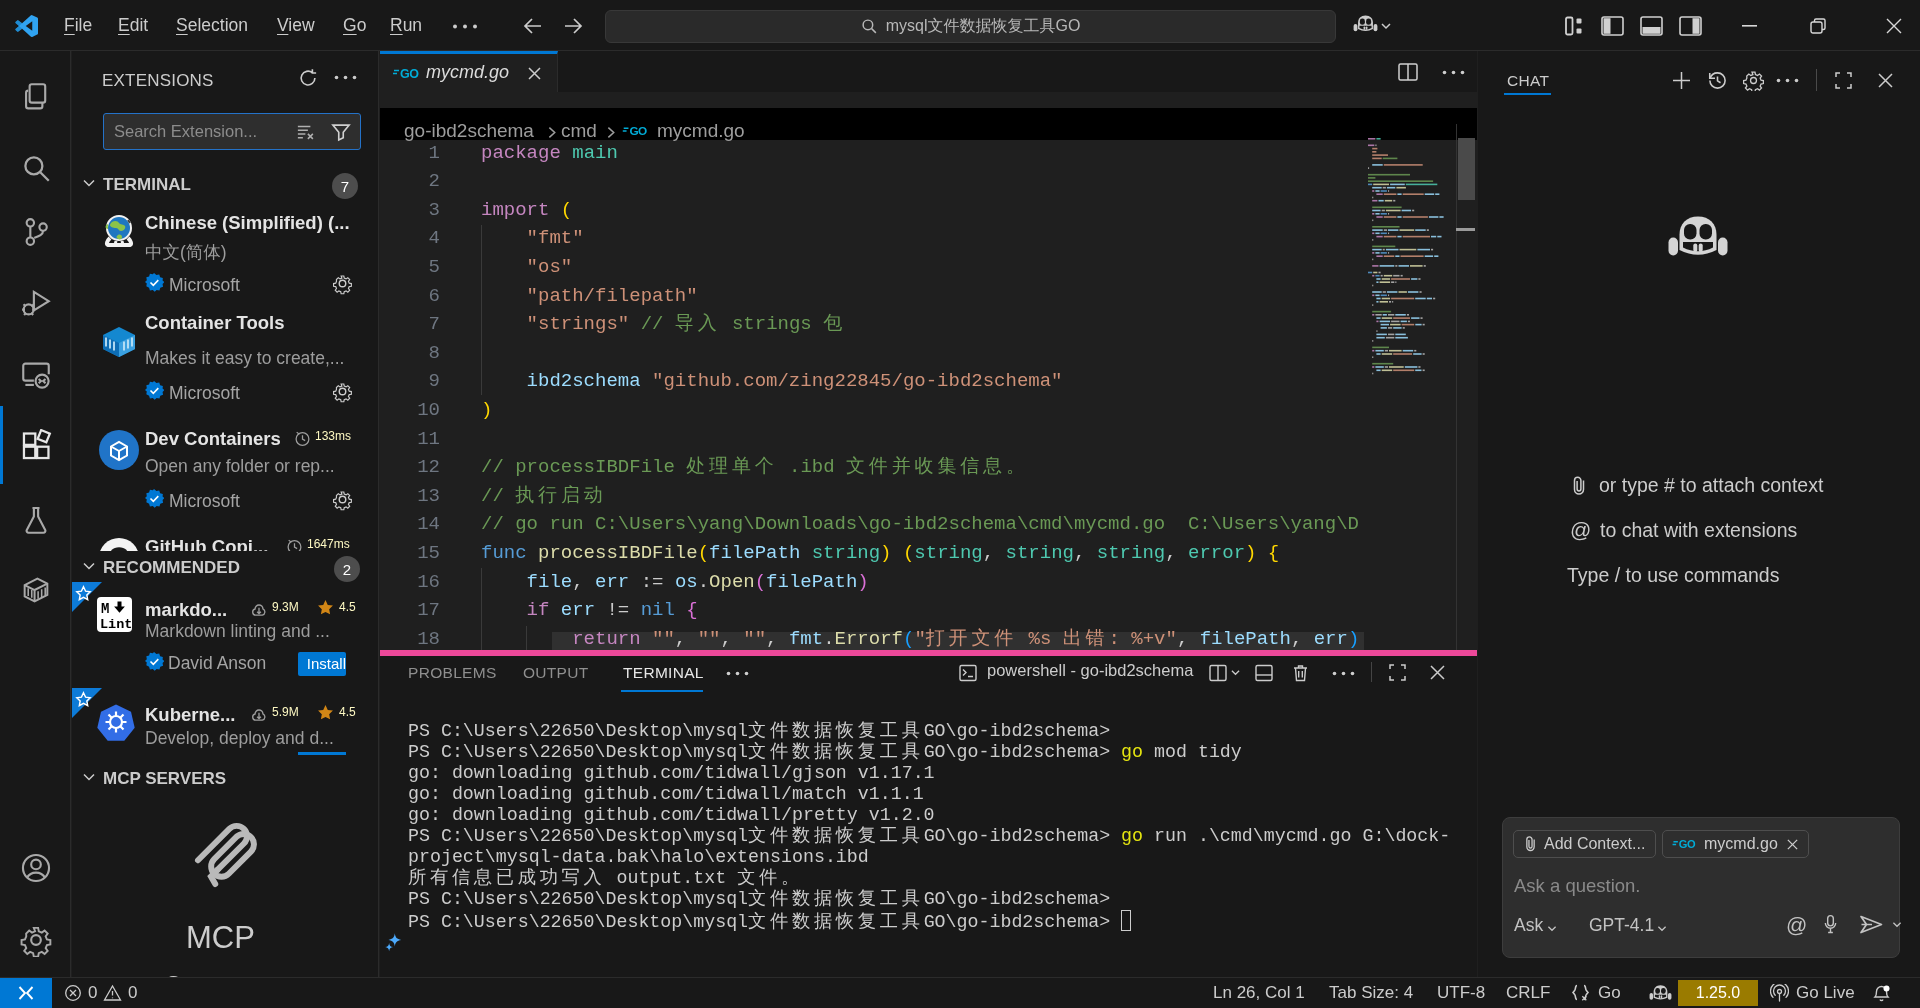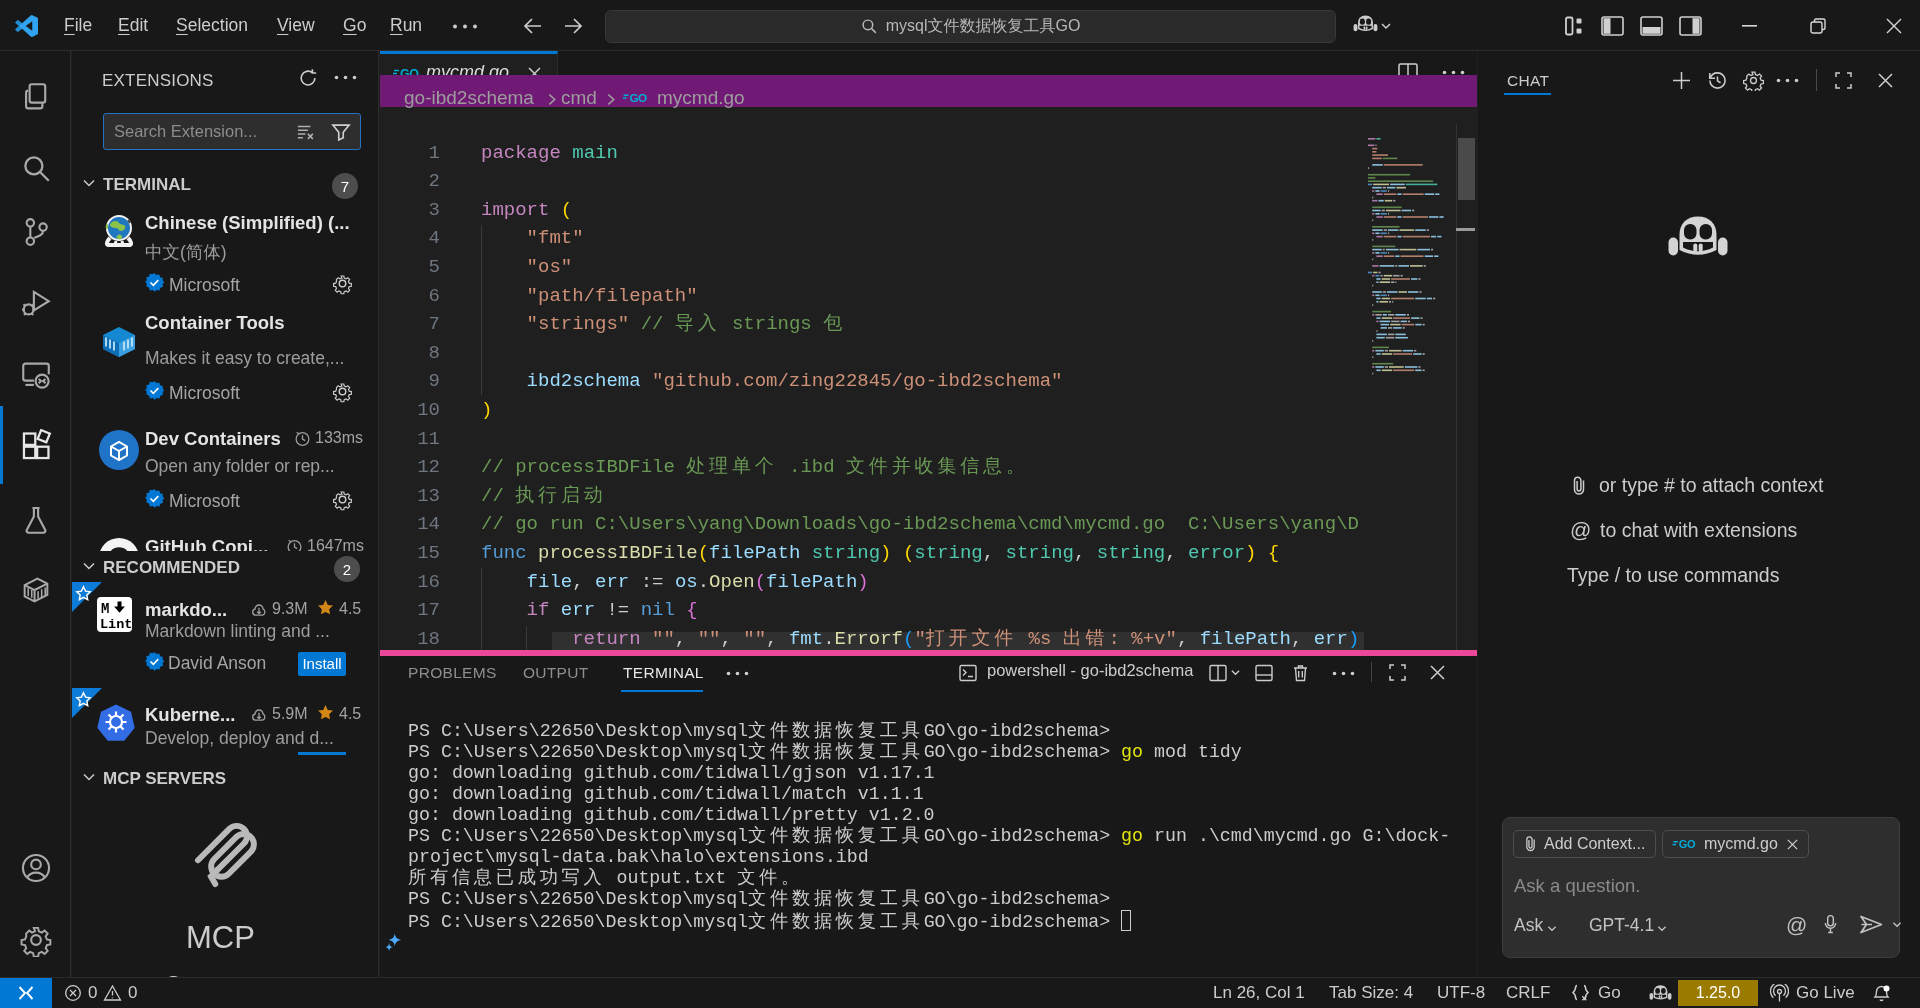--- a/index.html
+++ b/index.html
@@ -19,27 +19,27 @@
   .abicon { position:absolute; left:19px; width:34px; height:34px; color:#a9a9a9; }
   
   #sidebar { left:72px; top:51px; width:307px; height:926px; background:#181818; border-right:1px solid #2b2b2b; overflow:hidden;}
   .sbh { color:#cccccc; font-size:17px; letter-spacing:0.2px; }
   .secthead { color:#cccccc; font-size:17px; font-weight:bold; }
   .badge { position:absolute; width:26px; height:26px; border-radius:13px; background:#4d4d4d;
      color:#ffffff; font-size:15px; display:flex; align-items:center; justify-content:center; }
   .exttitle { position:absolute; color:#e4e4e4; font-size:18.5px; font-weight:bold; white-space:nowrap; }
   .extdesc { position:absolute; color:#9d9d9d; font-size:17.5px; white-space:nowrap; }
   .extpub { position:absolute; color:#a5a5a5; font-size:17.5px; }
-  .extms { position:absolute; color:#a3a3a3; font-size:16px; }
+  .extms { position:absolute; color:#fef9c3; font-size:12px; }
   
   #editor { left:380px; top:51px; width:1097px; height:926px; background:#1f1f1f; overflow:hidden; }
   #tabstrip { position:absolute; left:0; top:0; width:1097px; height:41px; background:#181818; }
   #tab1 { position:absolute; left:0; top:0; width:178px; height:41px; background:#1f1f1f;
      border-top:3px solid #0078d4; border-right:1px solid #2b2b2b; }
-  #breadcrumbs { position:absolute; left:0; top:24px; width:1097px; height:32px; background:#701a75;
+  #breadcrumbs { position:absolute; left:0; top:57px; width:1097px; height:32px; background:#000000;
      color:#9d9d9d; font-size:19px;text-align:center; }
   pre.code { font-family:"Liberation Mono", monospace; font-size:19px; line-height:28.6px; }
   .lnums { position:absolute; left:0px; top:87.6px; width:60px; text-align:right; color:#6e7681; }
   .codebody { position:absolute; left:101px; top:87.6px; width:975px; overflow:hidden; }
   .k { color:#c586c0; } .t { color:#4ec9b0; } .s { color:#ce9178; } .c { color:#6a9955; }
   .v { color:#9cdcfe; } .b { color:#569cd6; } .f { color:#dcdcaa; }
   .g1 { color:#ffd700; } .g2 { color:#da70d6; } .g3 { color:#179fff; }
   .w { color:#cccccc; }
   .cje { letter-spacing:3.84px; }
   .cjt { letter-spacing:3.66px; }
@@ -326,21 +326,21 @@
     <svg class="abs" style="left:245px;top:548px" width="17" height="17" viewBox="0 0 24 24">
         <path d="M12 1.5 15.2 8.3 22.5 9.3 17.2 14.4 18.5 21.7 12 18.2 5.5 21.7 6.8 14.4 1.5 9.3 8.8 8.3Z" fill="#d18616"></path>
       </svg>
     <span class="extms" style="left:267px;top:549px">4.5</span>
     <span class="extdesc" style="left:73px;top:570px">Markdown linting and ...</span>
     <svg class="abs" style="left:73px;top:601px" width="19" height="19" viewBox="0 0 19 19">
         <path d="M9.5 0 12 2l3-.5.9 2.9 2.9.9L18.5 8l2 1.5-2 2 .5 3-2.9.9-.9 2.9-3-.5-2 2-2-2-3 .5-.9-2.9L1.4 14l.5-3-2-1.5 2-2-.5-3 2.9-.9L5.2 .7l3 .5Z" transform="scale(0.95)" fill="#0078d4"></path>
         <path d="m5.5 9.5 2.8 2.8 5-5.2" stroke="#fff" stroke-width="1.6" fill="none"></path>
       </svg>
     <span class="extpub" style="left:96px;top:602px">David Anson</span>
-    <div class="abs" style="left:226px;top:601px;width:48px;height:24px;background:#0078d4;border-radius:2px;color:#fff;font-size:15px;text-align:center;line-height:24px">Install</div>
+    <div class="abs" style="left:226px;top:601px;width:48px;height:24px;background:#0078d4;border-radius:2px;color:#fff;font-size:15px;text-align:right;line-height:24px">Install</div>
 
     <div class="abs" style="left:0;top:637px;width:0;height:0;border-top:30px solid #0d7bd8;border-right:30px solid transparent"></div>
     <svg class="abs" style="left:3px;top:640px" width="17" height="17" viewBox="0 0 24 24" fill="none" stroke="#ffffff" stroke-width="2">
         <path d="M12 2.5 14.9 8.6 21.5 9.5 16.7 14.1 17.9 20.7 12 17.5 6.1 20.7 7.3 14.1 2.5 9.5 9.1 8.6Z"></path>
       </svg>
     <svg class="abs" style="left:25px;top:652px" width="38" height="38" viewBox="0 0 38 38">
       <path d="M19 1.5 34 8.7 37.7 24.8 27.3 37.7H10.7L.3 24.8 4 8.7Z" fill="#326de6"></path>
       <circle cx="19" cy="19" r="6" fill="none" stroke="#fff" stroke-width="2.2"></circle>
       <path d="M19 8.5v4.5M19 25v4.5M8.5 19H13M25 19h4.5M11.5 11.5l3.2 3.2M23.3 23.3l3.2 3.2M26.5 11.5l-3.2 3.2M11.5 26.5l3.2-3.2" stroke="#fff" stroke-width="2.2"></path>
     </svg>

